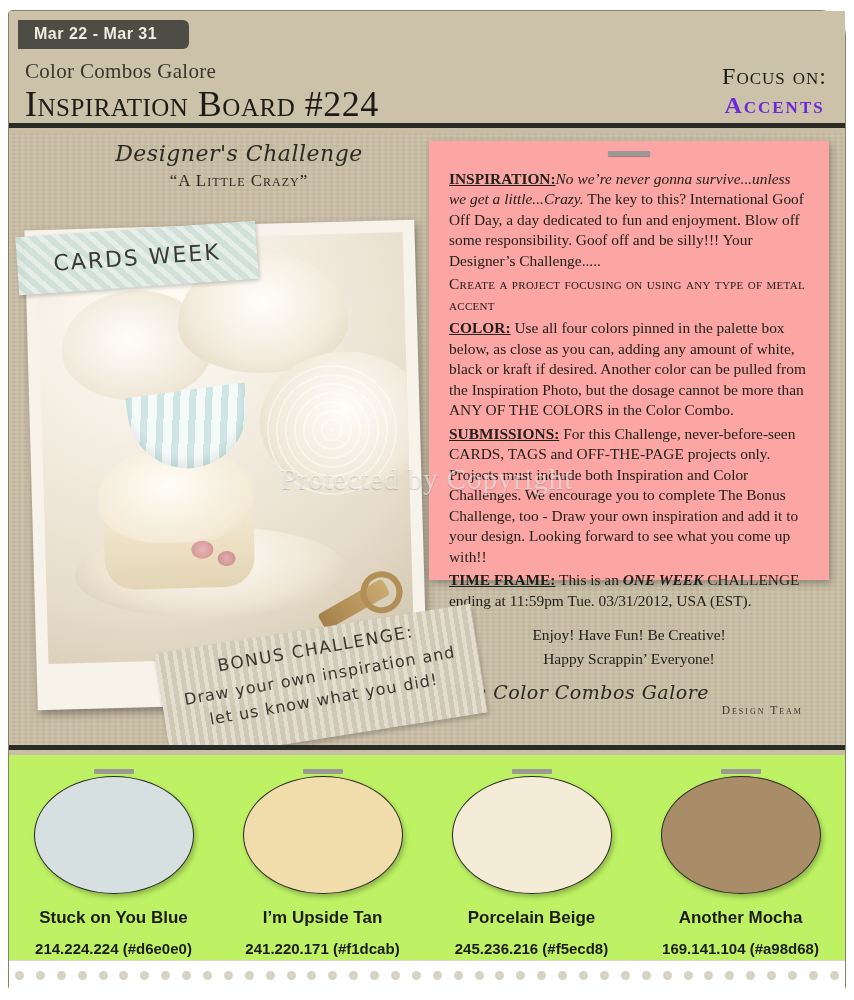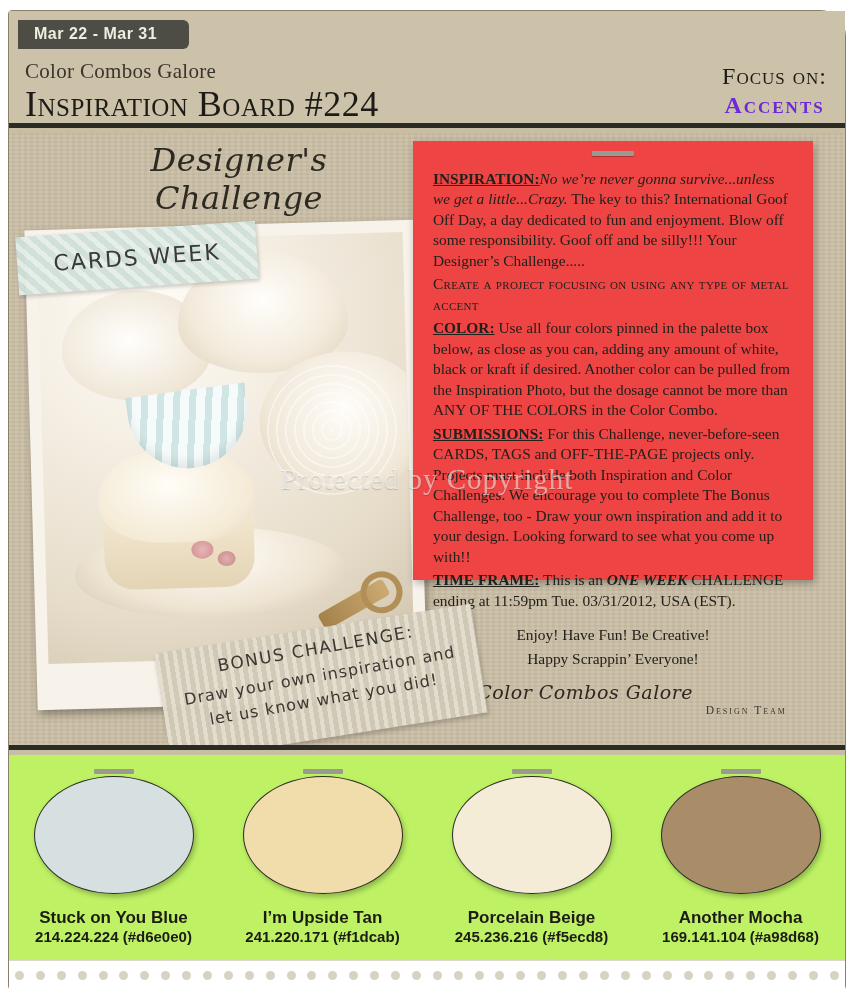--- a/index.html
+++ b/index.html
@@ -86,21 +86,21 @@
       repeating-linear-gradient(0deg, rgba(255,255,255,.05) 0 2px, rgba(0,0,0,.02) 2px 4px),
       repeating-linear-gradient(90deg, rgba(255,255,255,.04) 0 3px, rgba(0,0,0,.02) 3px 6px);
     pointer-events:none;
   }
 
   
   .dc {
     position: absolute; left: 60px; top: 8px; width: 340px; text-align:center;
   }
   .dc-title {
-    font-size: 32px; color: #2d2a22;
+    font-size: 22px; color: #2d2a22;
     font-family: "DejaVu Serif", serif; font-style: italic;
     letter-spacing: .5px;
   }
   .dc-sub {
     margin-top: 5px; font-size: 17px; color: #2d2a22;
     font-variant: small-caps; letter-spacing: 1px;
   }
 
   
   .photo-wrap {
@@ -197,23 +197,23 @@
   }
   .tape-bonus .bt {
     font-family: "DejaVu Sans", sans-serif; font-size: 17px; color: #36332c;
     letter-spacing: 1px; transform: rotate(-1deg); display:block; text-align:center;
   }
   .tape-bonus .b1 { font-size: 17px; letter-spacing: 1.5px; }
   .tape-bonus .b2 { font-size: 16px; margin-top: 6px; line-height: 1.5; }
 
   
   .paper {
-    position: absolute; right: 32px; top: 8px;
+    position: absolute; right: 16px; top: 8px;
     width: 400px; height: 439px;
-    background: #ef4444;
+    background: #fca5a5;
     box-shadow: 2px 3px 8px rgba(0,0,0,.3);
     padding: 28px 20px 12px 20px;
   }
   .staple {
     position:absolute; left: 50%; top: 10px; transform: translateX(-50%);
     width: 42px; height: 5px; background: #9a9a93; border-radius: 1px;
     box-shadow: 0 1px 1px rgba(0,0,0,.3);
   }
   .paper p {
     font-size: 15.4px; line-height: 1.33; color: #22201b; margin-bottom: 3px;
@@ -252,21 +252,21 @@
   .disc {
     width: 160px; height: 118px; margin: 0 auto;
     border: 1px solid #2b2b26; border-radius: 50%;
     box-shadow: 2px 3px 5px rgba(0,0,0,.25);
   }
   .sw-name {
     margin-top: 14px; font-size: 17px; color: #1d1b16;
     font-family: "Liberation Sans", sans-serif;
   }
   .sw-val {
-    margin-top: 0; font-size: 15px; color: #1d1b16;
+    margin-top: 12px; font-size: 15px; color: #1d1b16;
     font-family: "Liberation Sans", sans-serif;
   }
 
   
   .scallop {
     position:absolute; left: 9px; bottom: 10px; width: 836px; height: 30px;
     background: #ffffff;
     display:flex; align-items:center; justify-content: space-between;
     padding: 0 6px;
     border-top: 1px solid #ddd8cc;

